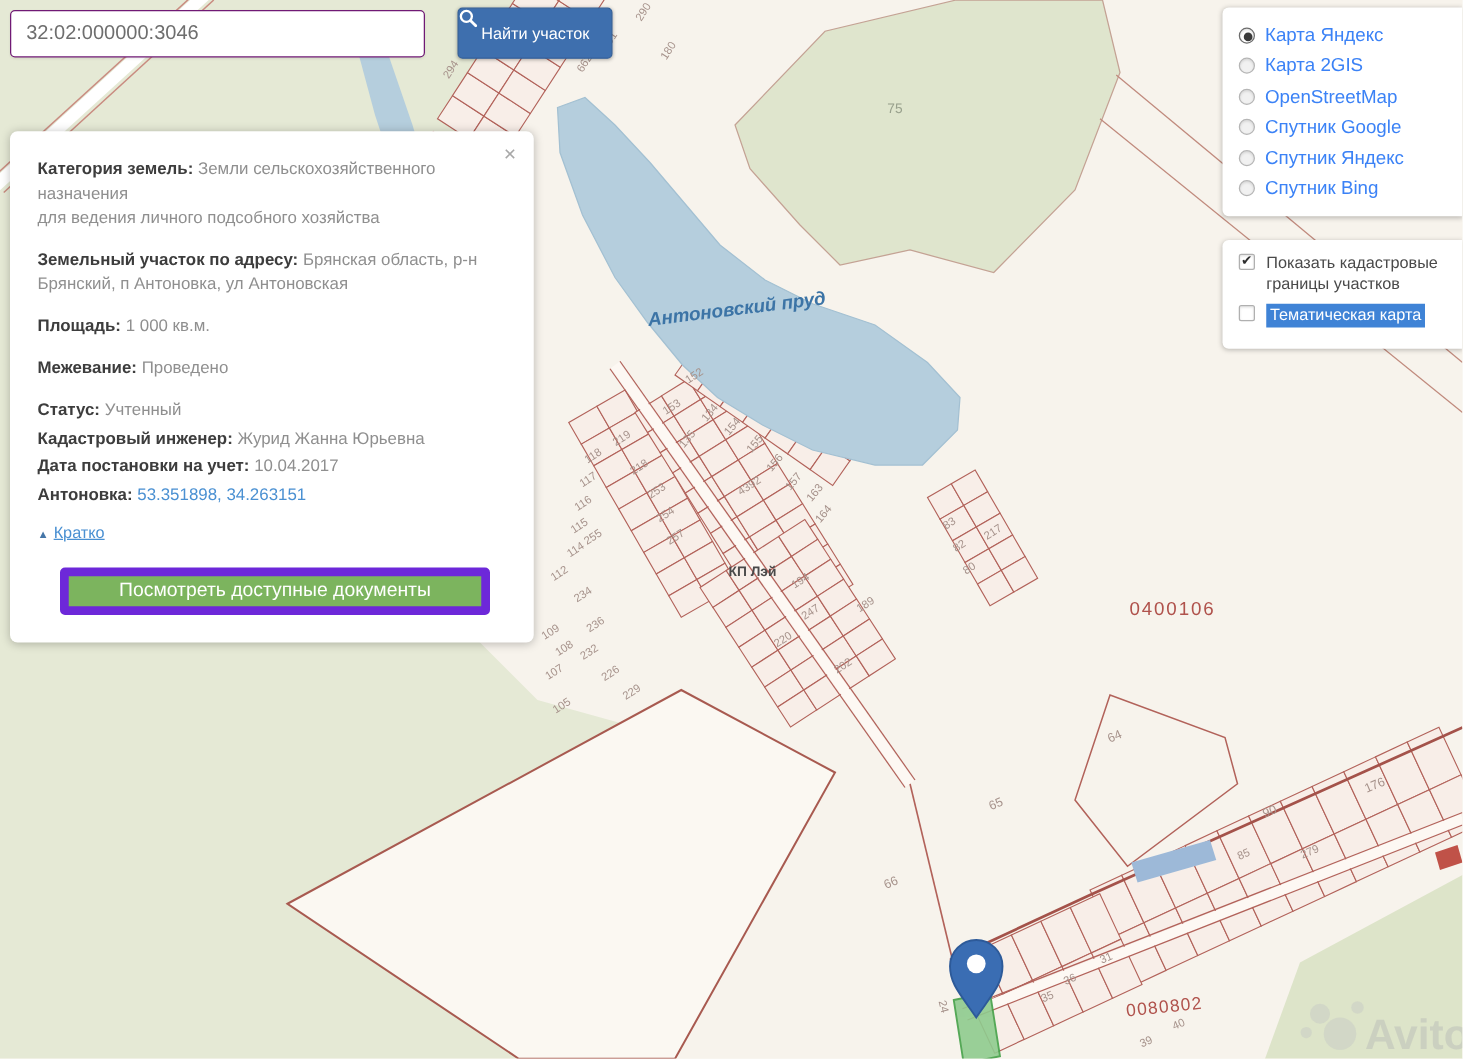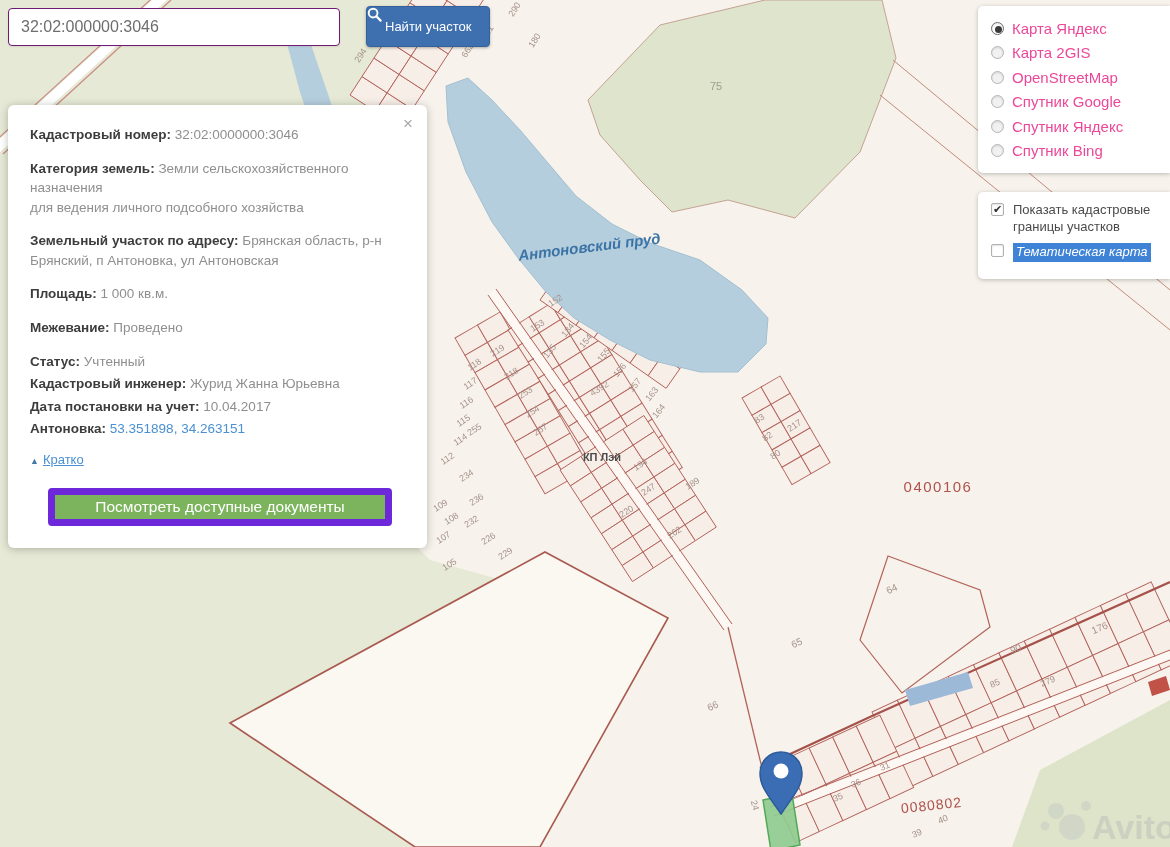--- a/index.html
+++ b/index.html
@@ -37,31 +37,31 @@
   .collapse u{text-decoration:underline;}
   .docs-btn{display:block;margin:17px auto 0 18px;width:344px;height:38px;background:var(--green-btn);
     border:7px solid #6d28d9;border-radius:4px;color:#fff;font-size:15.5px;cursor:pointer;
     font-family:"Liberation Sans",sans-serif;}
 
   
   .panel{position:absolute;right:0;width:192px;background:#fff;border-radius:5px 0 0 5px;
     box-shadow:0 1px 4px rgba(0,0,0,.25);padding:10px 10px 10px 13px;}
   .panel.layers{top:6px;}
   .panel.overlays{top:192px;}
-  .layer-item{display:flex;align-items:center;gap:8px;height:24.5px;font-size:15px;color:#ec4899;cursor:pointer;}
+  .layer-item{display:flex;align-items:center;gap:8px;height:24.5px;font-size:15px;color:#3b82f6;cursor:pointer;}
   .radio{width:13px;height:13px;border-radius:50%;border:1px solid #b5b5b5;background:#f1f1f1;
     flex:0 0 13px;position:relative;box-shadow:inset 0 1px 2px rgba(0,0,0,.12);}
   .radio.sel{background:#fff;border-color:#6c6c6c;}
   .radio.sel::after{content:"";position:absolute;left:3px;top:3px;width:7px;height:7px;border-radius:50%;background:#3a3a3a;}
   .ov-item{display:flex;align-items:flex-start;gap:9px;margin-bottom:7px;font-size:13px;color:#4a4a4a;
     line-height:1.3;cursor:pointer;}
   .chk{width:13px;height:13px;border:1px solid #b0b0b0;border-radius:2px;background:#fff;flex:0 0 13px;
     margin-top:1px;font-size:11px;line-height:11px;text-align:center;color:#2e2e2e;
     box-shadow:inset 0 1px 2px rgba(0,0,0,.12);}
-  .ov-label.hl{background:var(--hl);color:#fff;padding:1px 3px;font-style:italic;}
+  .ov-label.hl{background:var(--hl);color:#fff;padding:1px 3px;}
 </style>
 </head>
 <body>
 
 <div class="stage">
 
   <svg width="1170" height="847" viewBox="0 0 1170 847">
 
     <rect x="0" y="0" width="1170" height="847" fill="#f7f3ec"></rect>
 
@@ -366,21 +366,20 @@
     <svg width="15" height="15" viewBox="0 0 16 16">
       <circle cx="6.5" cy="6.5" r="4.7" fill="none" stroke="#ffffff" stroke-width="2"></circle>
       <line x1="10.2" y1="10.2" x2="14.5" y2="14.5" stroke="#ffffff" stroke-width="2.4" stroke-linecap="round"></line>
     </svg>
     <span>Найти участок</span>
   </button>
 
   <div class="popup">
     <span class="close">×</span>
     <div id="popup-fields">
-        <p class="fld"><b>Кадастровый номер:</b> <span class="val">32:02:0000000:3046</span></p>
         <p class="fld"><b>Категория земель:</b> <span class="val">Земли сельскохозяйственного назначения</span><span class="val block">для ведения личного подсобного хозяйства</span></p>
         <p class="fld"><b>Земельный участок по адресу:</b> <span class="val">Брянская область, р-н Брянский, п Антоновка, ул Антоновская</span></p>
         <p class="fld"><b>Площадь:</b> <span class="val">1 000 кв.м.</span></p>
         <p class="fld"><b>Межевание:</b> <span class="val">Проведено</span></p>
         <p class="fld tight"><b>Статус:</b> <span class="val">Учтенный</span></p>
         <p class="fld tight"><b>Кадастровый инженер:</b> <span class="val">Журид Жанна Юрьевна</span></p>
         <p class="fld tight"><b>Дата постановки на учет:</b> <span class="val">10.04.2017</span></p>
         <p class="fld tight"><b>Антоновка:</b> <span class="val link">53.351898, 34.263151</span></p>
       </div>
     <div class="collapse">

